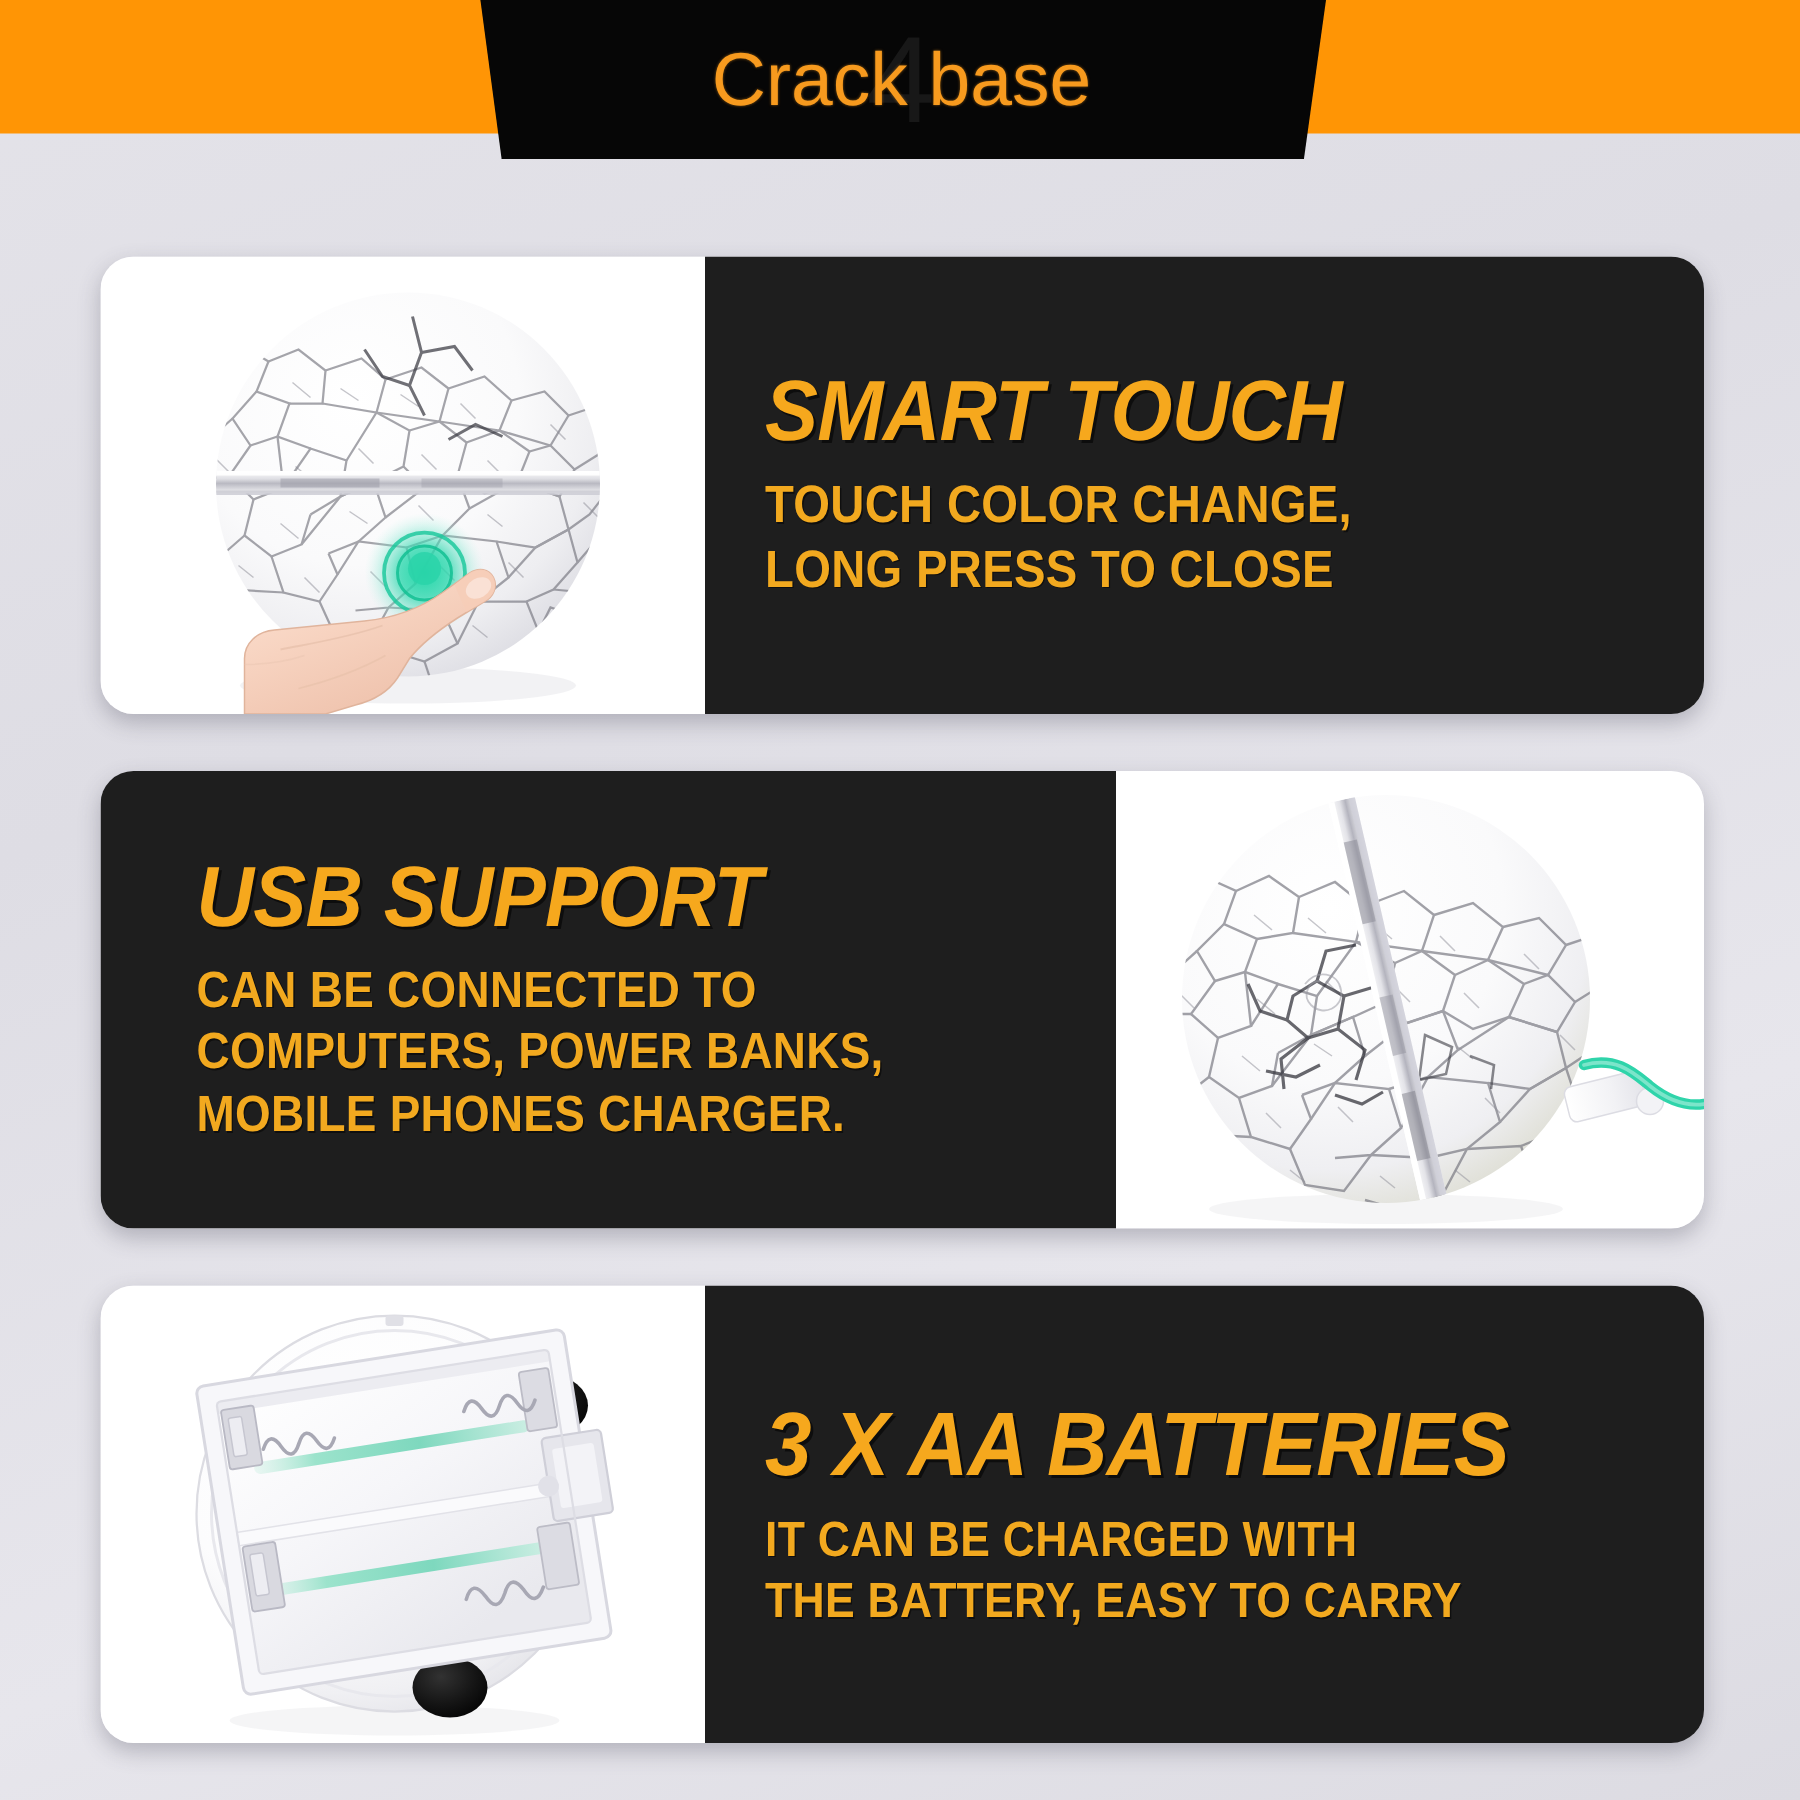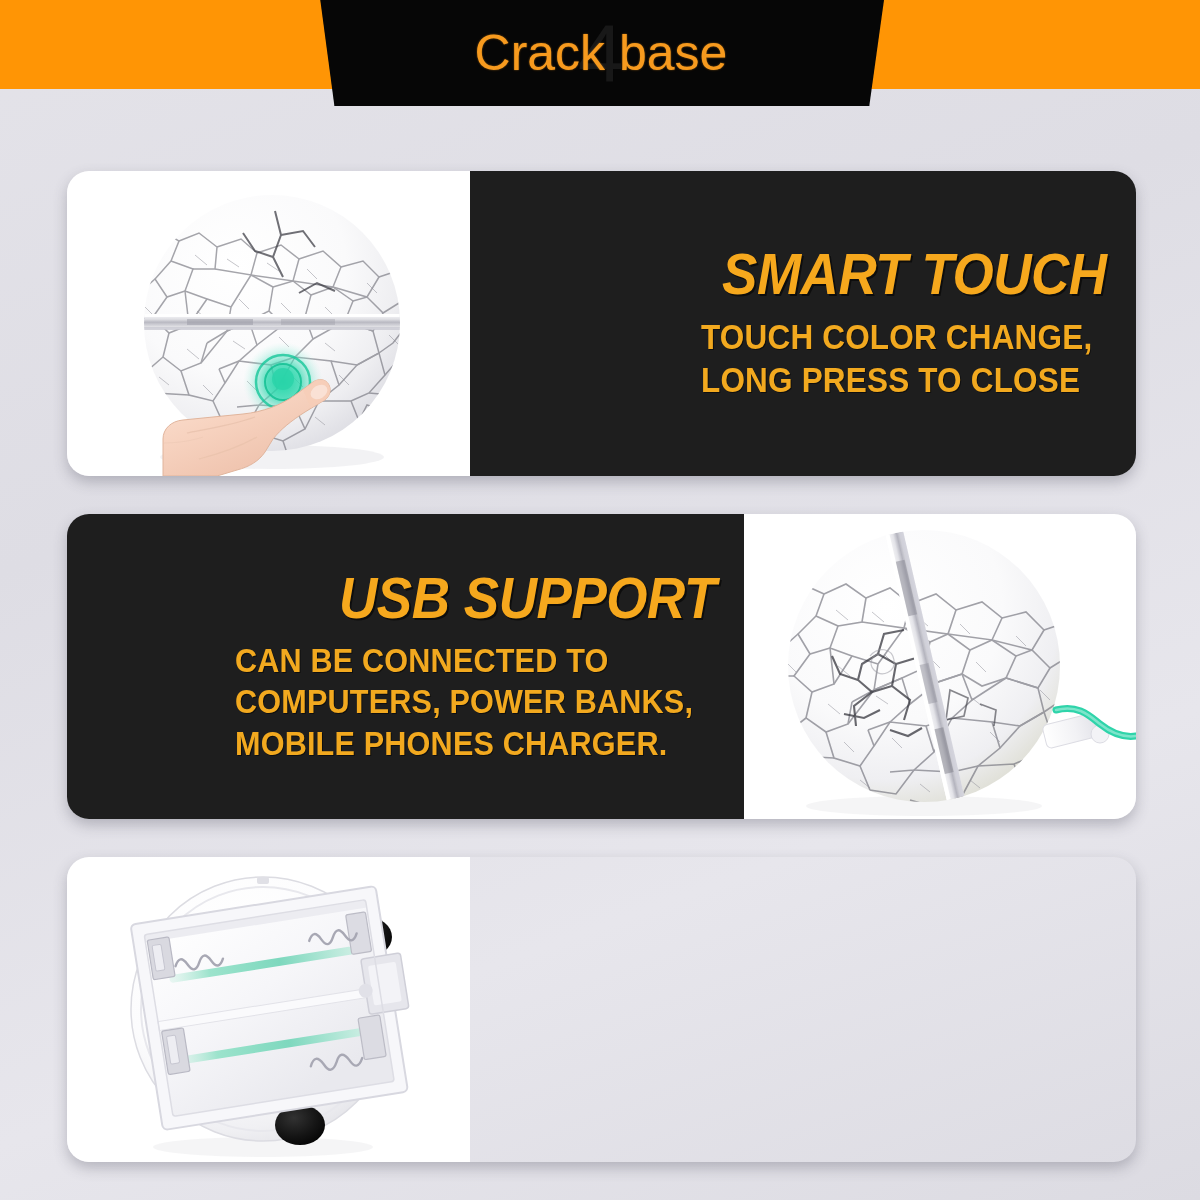--- a/index.html
+++ b/index.html
@@ -82,21 +82,20 @@
     overflow: hidden;
   }
 
   .text-pane {
     background: #1e1e1e;
     flex: 1 1 auto;
     display: flex;
     flex-direction: column;
     justify-content: center;
     position: relative;
-    align-items: flex-end;
   }
 
   .panel-heading {
     font-size: 57px;
     font-weight: bold;
     font-style: italic;
     color: #f6a81d;
     letter-spacing: -0.5px;
     line-height: 1.02;
     transform: scaleX(0.93);
@@ -482,13 +481,20 @@
           <rect x="300" y="118" width="40" height="56" rx="3" fill="#e6e6ec" stroke="#cfcfd8" stroke-width="1.5"></rect>
           <rect x="306" y="126" width="28" height="40" rx="2" fill="#f3f3f7"></rect>
           <circle cx="300" cy="150" r="7" fill="#e1e1e8"></circle>
 
           <rect x="90" y="60" width="224" height="184" rx="3" fill="none" stroke="#dddde4" stroke-width="1.5"></rect>
         </g>
       </svg>
     </div>
   </div>
 
+  <div class="text-pane">
+    <div class="panel-heading">3 X AA BATTERIES</div>
+    <div class="panel-sub">
+      <span class="line">IT CAN BE CHARGED WITH</span>
+      <span class="line">THE BATTERY, EASY TO CARRY</span>
+    </div>
+  </div>
 </div>
 
 </body></html>

